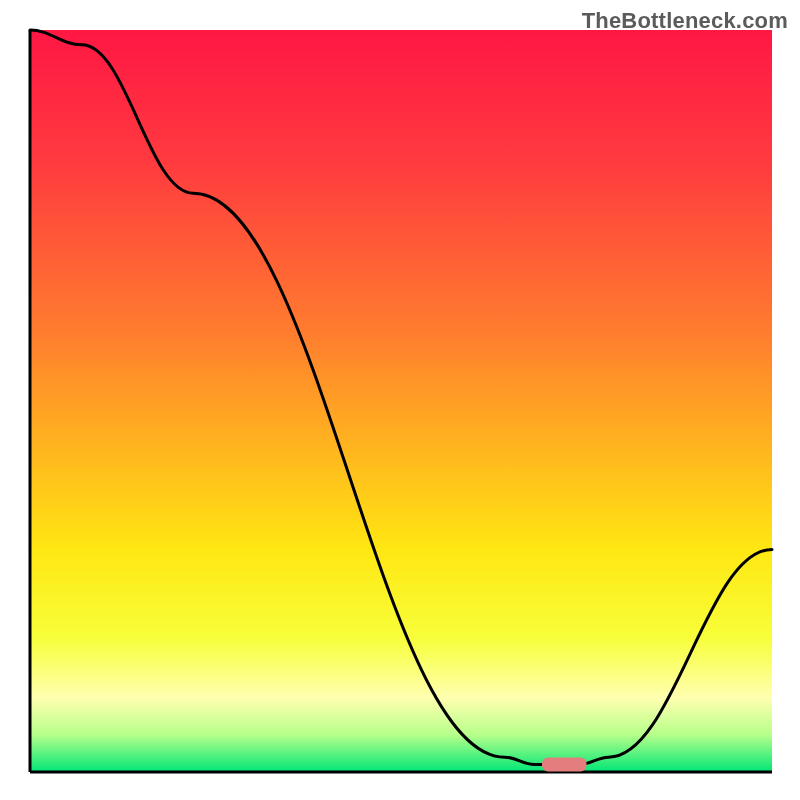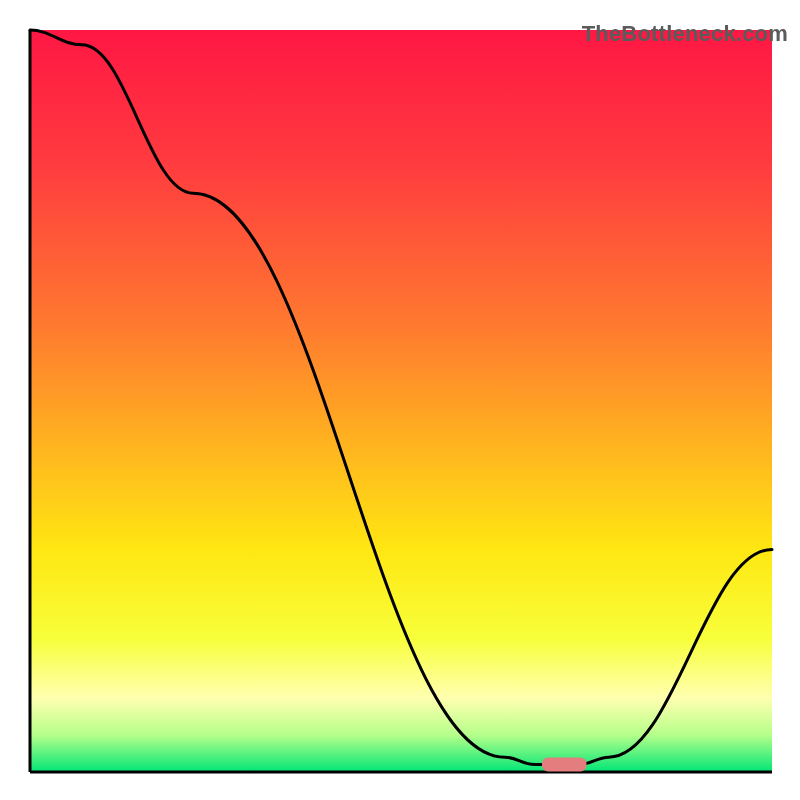--- a/index.html
+++ b/index.html
@@ -11,21 +11,21 @@
     font-family: Arial, Helvetica, sans-serif;
     background: #ffffff;
   }
   .chart-container {
     position: relative;
     width: 800px;
     height: 800px;
   }
   .watermark {
     position: absolute;
-    top: 21px;
+    top: 8px;
     right: 12px;
     font-size: 22px;
     font-weight: 600;
     color: #5b5b5b;
     letter-spacing: 0.2px;
     z-index: 20;
   }
   svg {
     position: absolute;
     top: 0;

